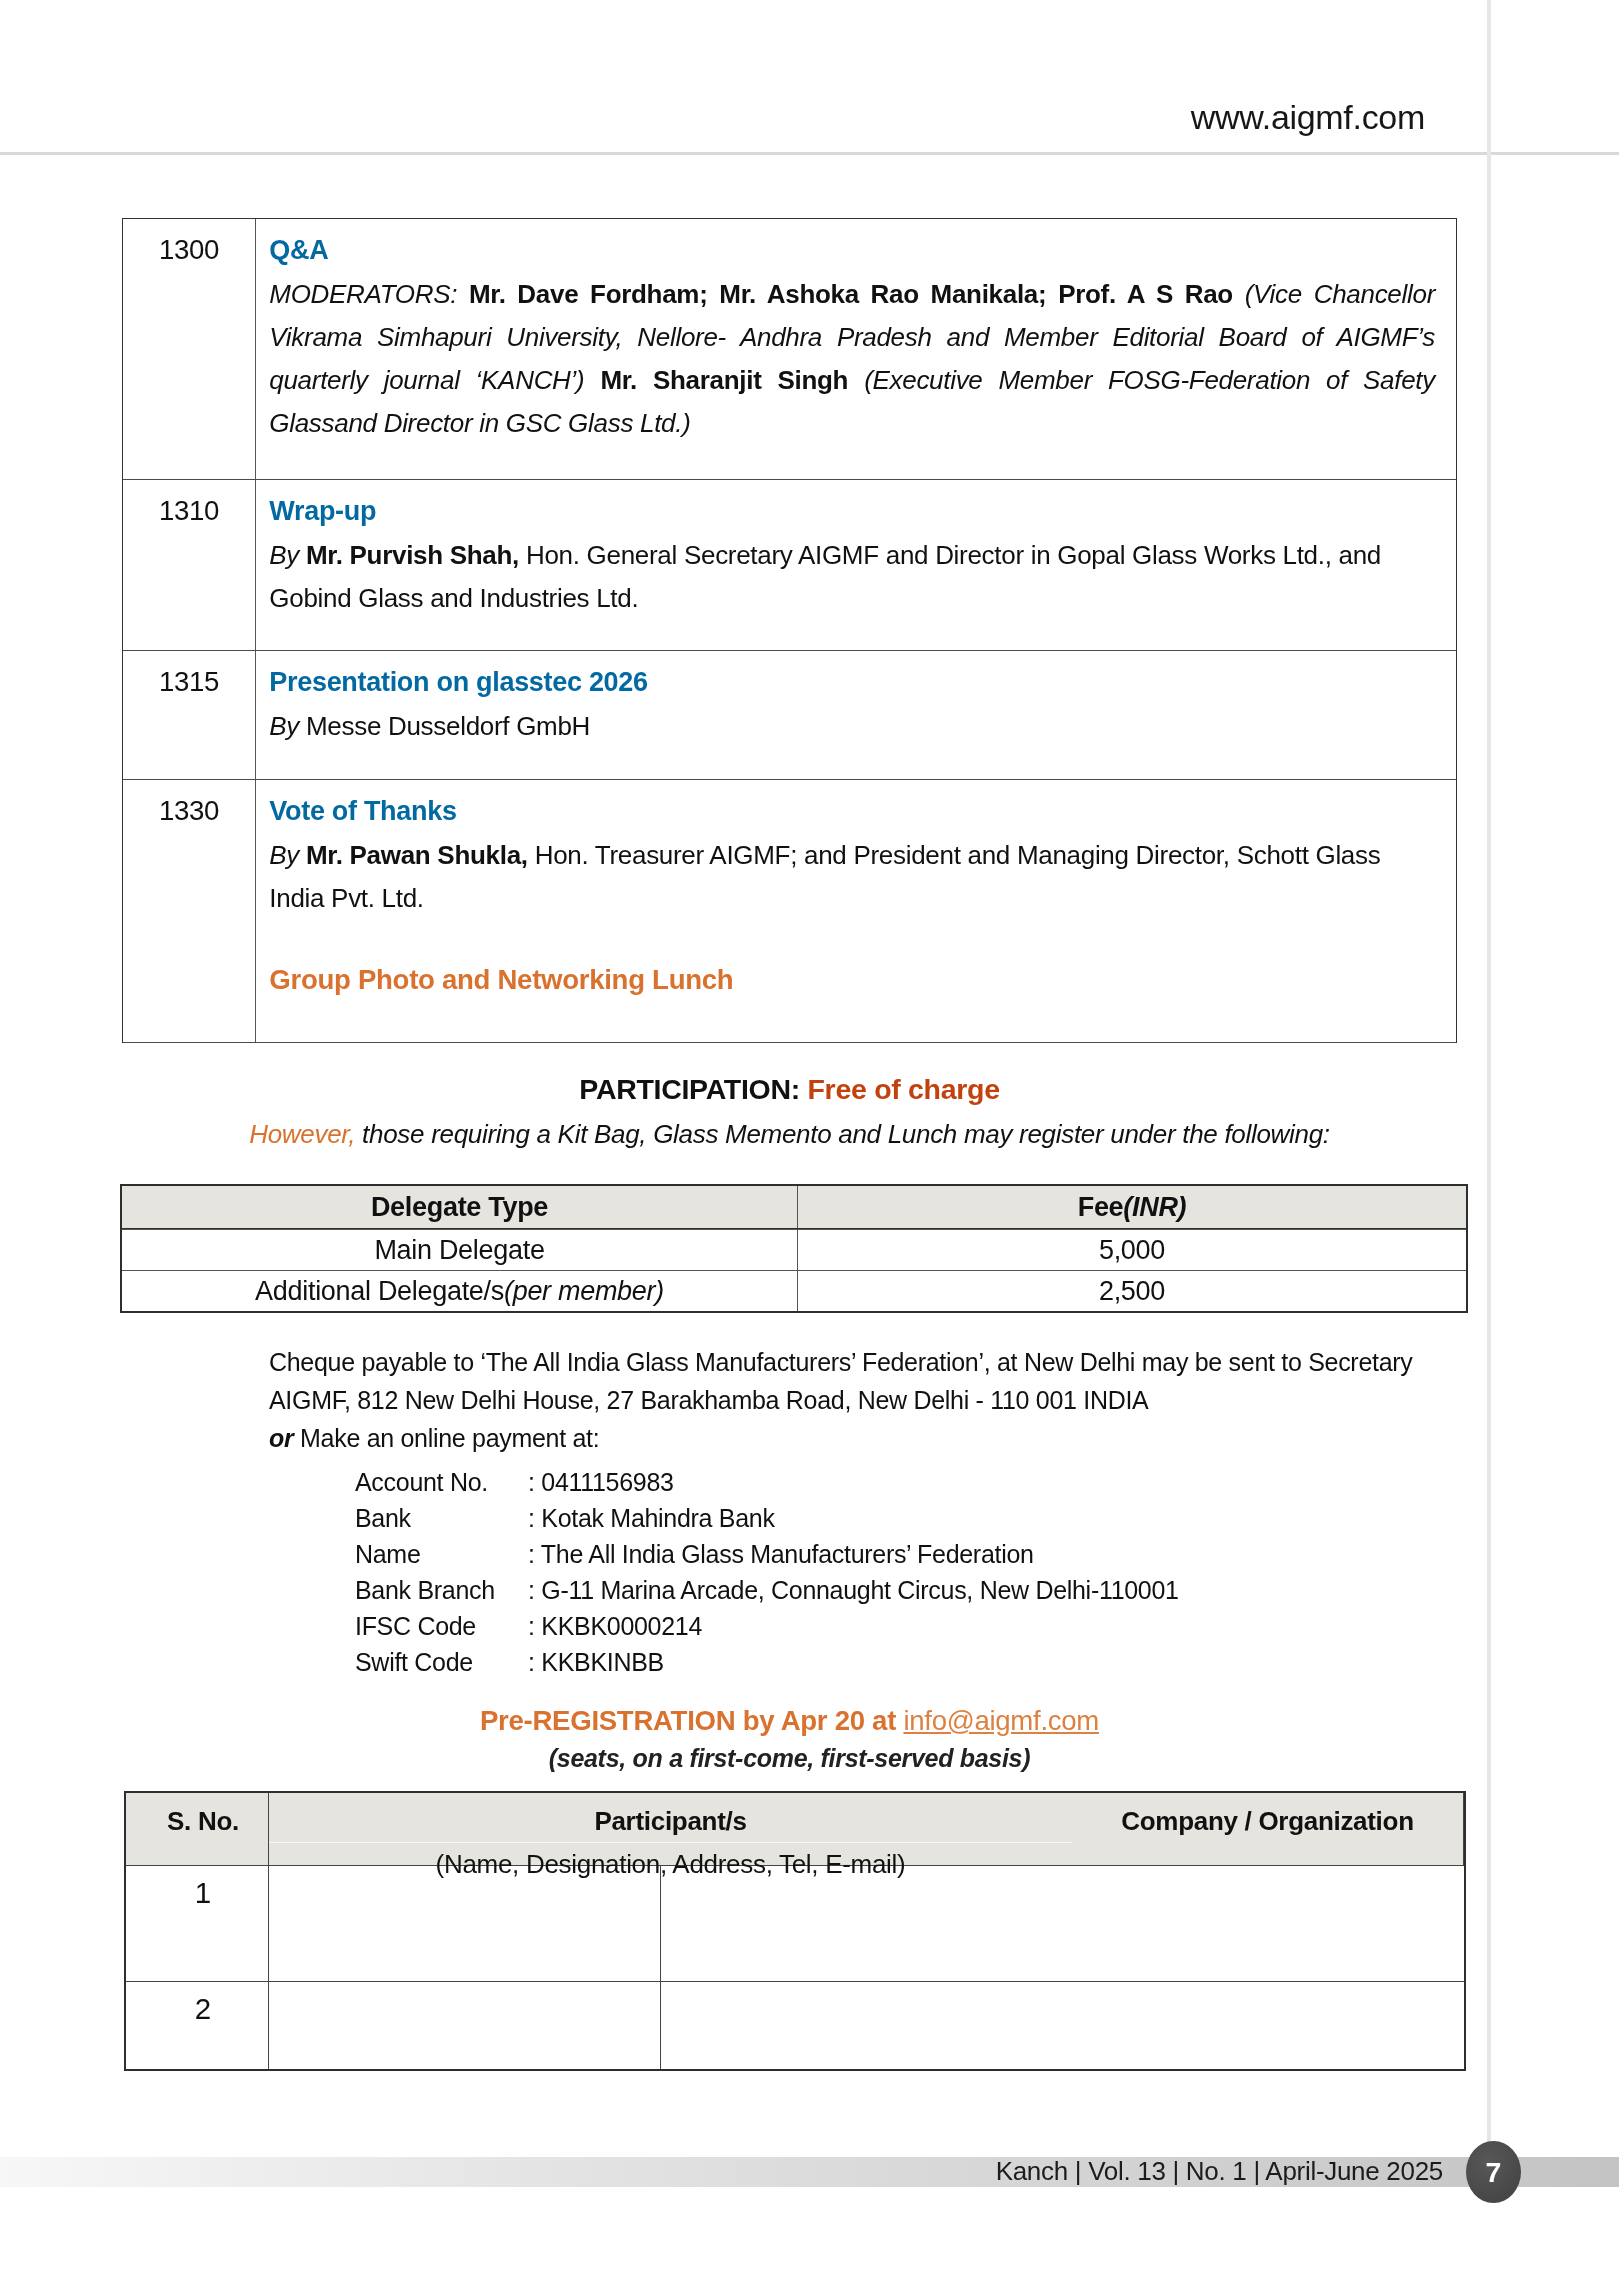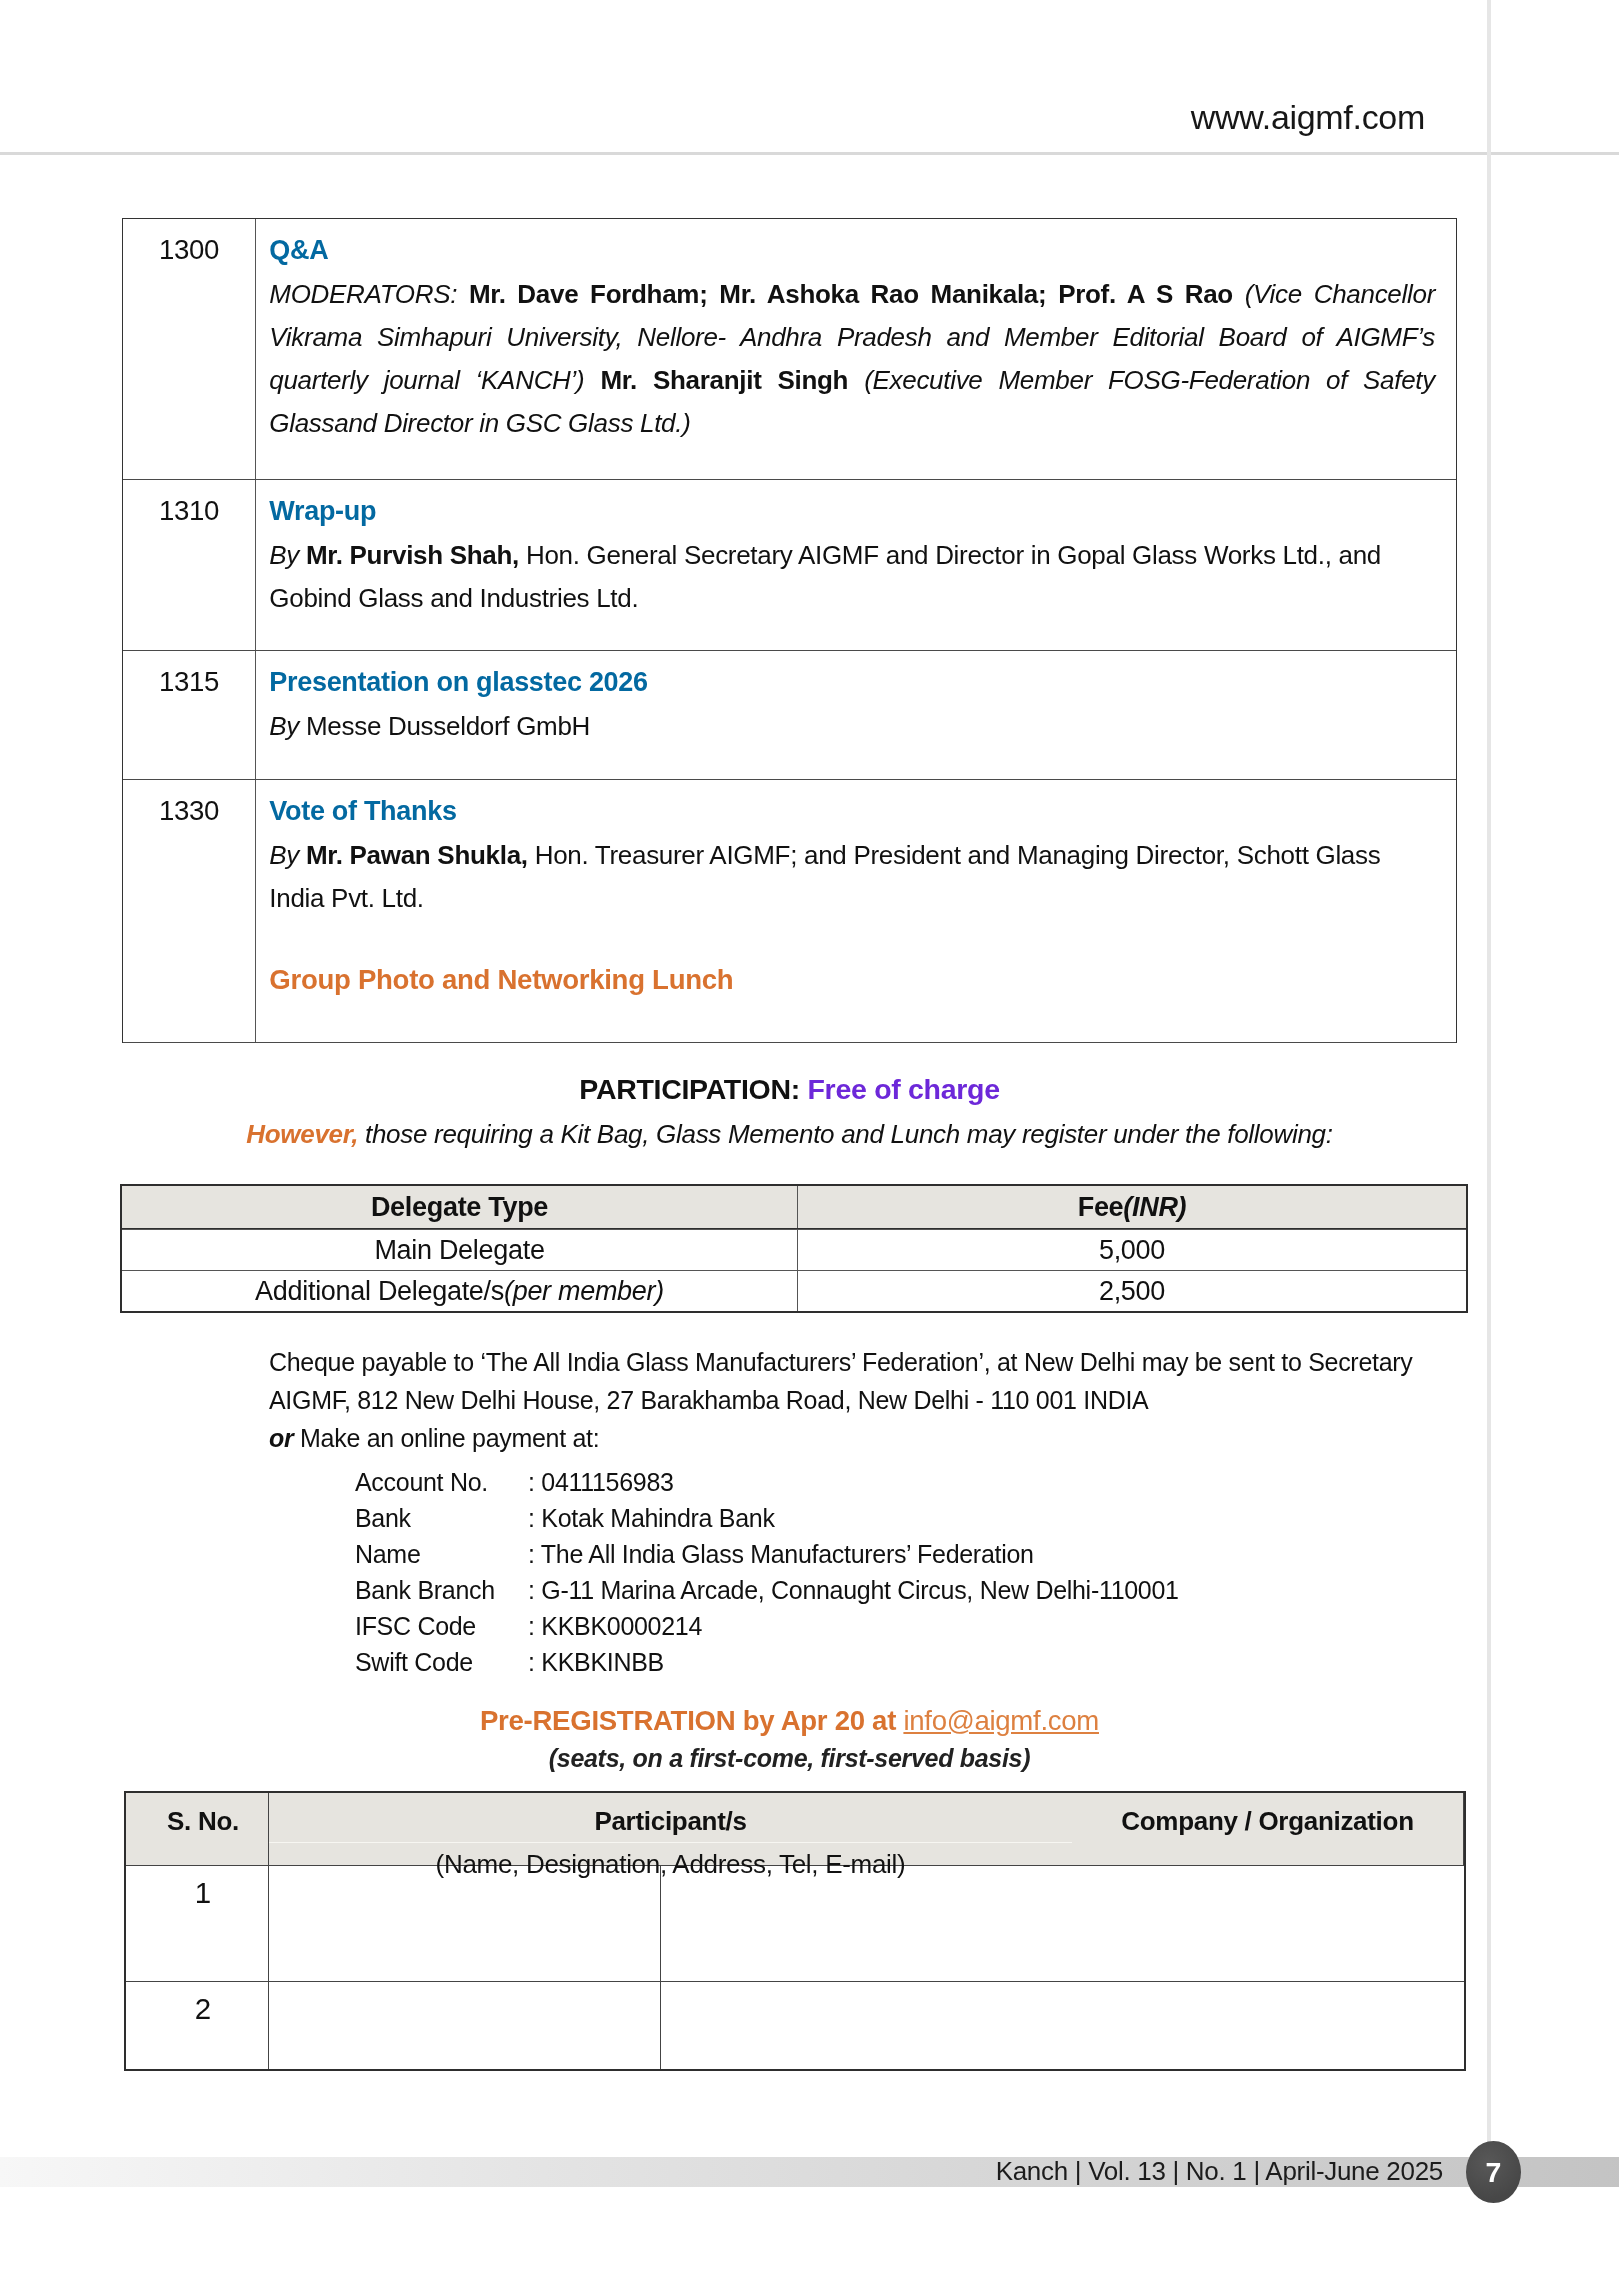--- a/index.html
+++ b/index.html
@@ -11,21 +11,21 @@
   
   .top-rule{position:absolute;left:0;top:152px;width:1620px;height:2.9px;background:#d9d9d9;}
   .column-rule{position:absolute;left:1487px;top:0;width:3.8px;height:2157px;background:#e6e6e6;}
   .site-url{position:absolute;top:98px;right:195px;font-size:34px;color:#171717;letter-spacing:-0.3px;}
 
   
   .s-r{}
   .s-b{font-weight:700;}
   .s-i{font-style:italic;}
   .s-bi{font-weight:700;font-style:italic;}
-  .s-bio{font-weight:700;font-style:italic;color:#d9722f;}
+  .s-bio{font-weight:400;font-style:italic;color:#d9722f;}
 
   
   .agenda-table{
     position:absolute;left:122px;top:218px;width:1335px;
     border:1.9px solid #333;border-bottom:none;box-sizing:border-box;
   }
   .agenda-row{display:flex;border-bottom:1.9px solid #4a4a4a;box-sizing:border-box;}
   .agenda-row.r0{height:261px;}
   .agenda-row.r1{height:171px;}
   .agenda-row.r2{height:129px;}
@@ -38,21 +38,21 @@
   .agenda-title{font-size:27px;font-weight:700;color:#0369a1;line-height:38px;letter-spacing:-0.3px;}
   .agenda-body{margin:3.8px 0 0 0;font-size:26px;line-height:43px;letter-spacing:-0.3px;color:#111;}
   .justify{text-align:justify;}
   .lunch-note{margin-top:44px;font-size:27.6px;font-weight:700;color:#d9722f;letter-spacing:-0.3px;}
 
   
   .participation-heading{
     position:absolute;left:122px;top:1073px;width:1335px;text-align:center;
     font-size:28.5px;font-weight:700;letter-spacing:-0.3px;color:#111;
   }
-  .participation-heading .green{color:#6d28d9;}
+  .participation-heading .green{color:#c2410c;}
   .participation-note{
     position:absolute;left:122px;top:1119px;width:1335px;text-align:center;
     font-size:26px;letter-spacing:-0.3px;color:#111;
   }
 
   
   .fee-table{
     position:absolute;left:120px;top:1184px;width:1348px;
     border:2.9px solid #2e2e2e;box-sizing:border-box;background:#fff;
   }

